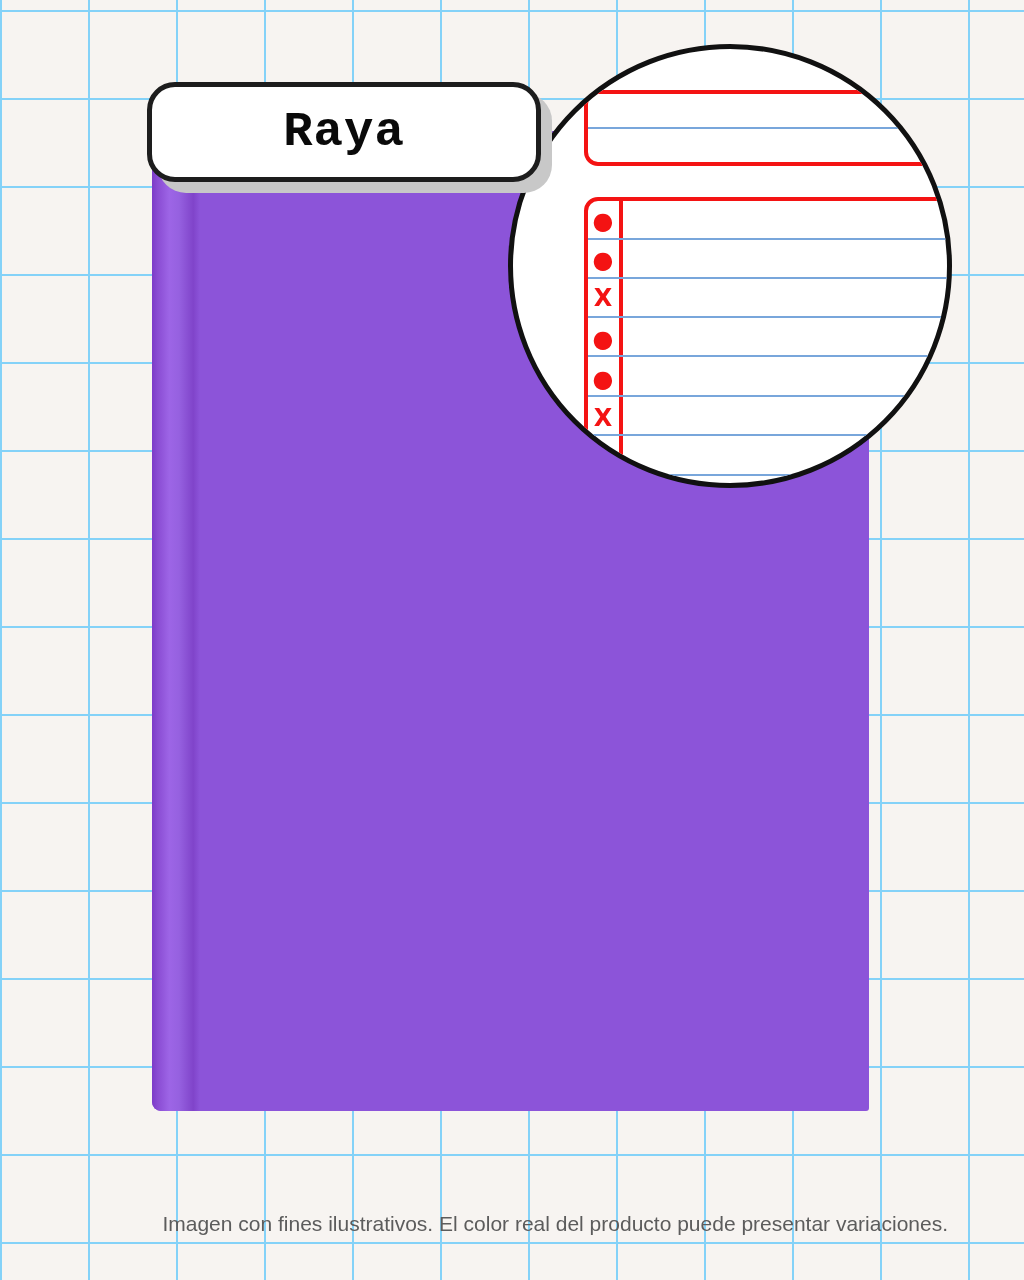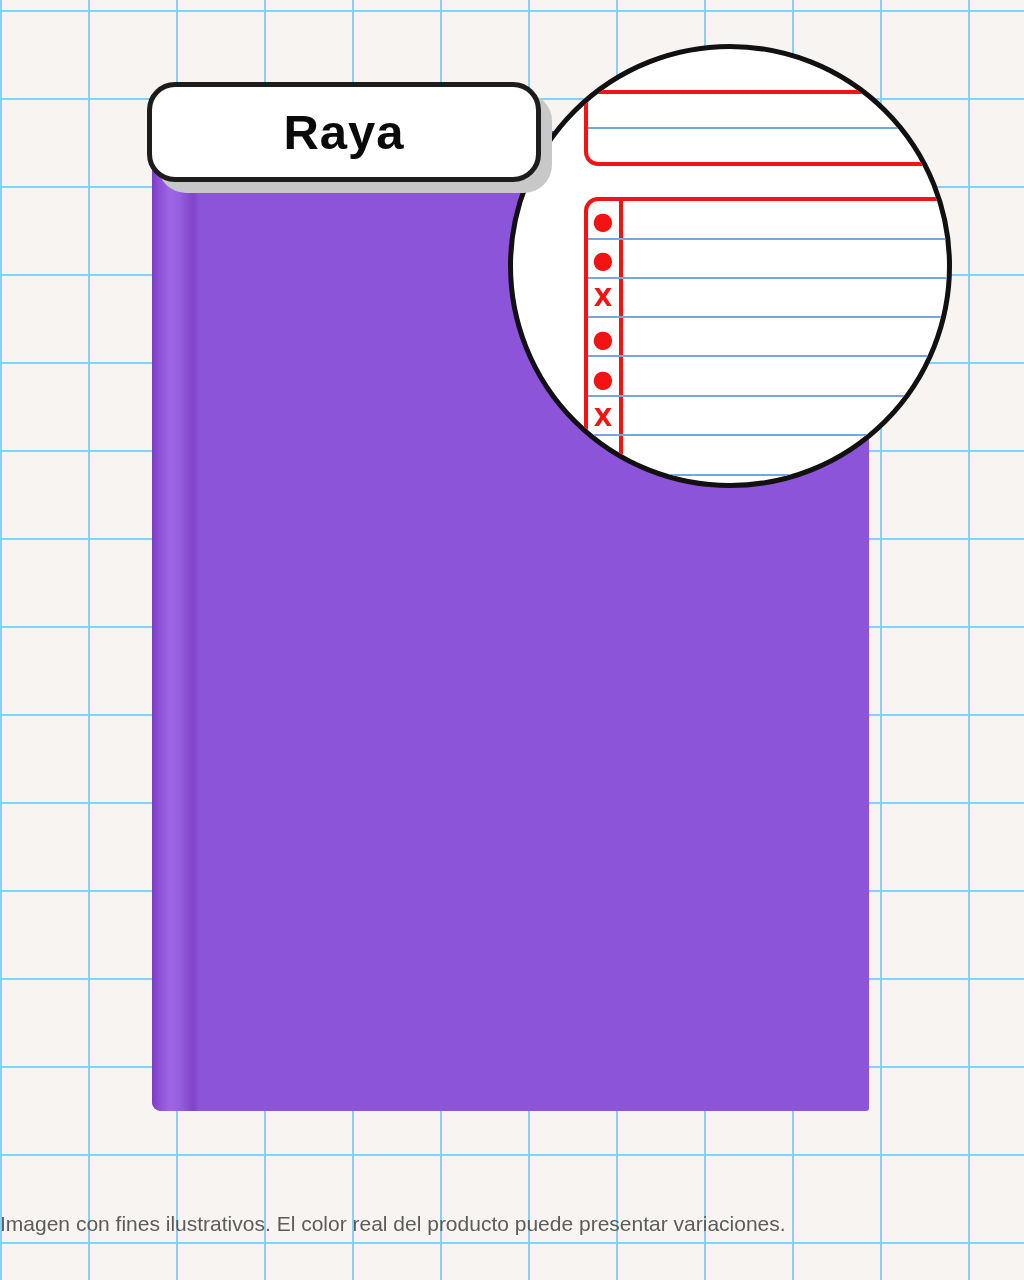--- a/index.html
+++ b/index.html
@@ -39,25 +39,25 @@
     text-align:center;font-family:"DejaVu Sans",sans-serif;font-weight:bold;
     font-size:24px;color:#f41313;}
   .mk-0{top:157px;} .mk-1{top:196px;} .mk-2{top:234px;}
   .mk-3{top:275px;} .mk-4{top:315px;} .mk-5{top:354px;}
 
   
   .label-pill{position:absolute;left:147px;top:82px;width:394px;height:100px;
     box-sizing:border-box;background:#fff;border:5px solid #1d1d1d;
     border-radius:28px;box-shadow:11px 11px 0 0 #c8c8c8;
     display:flex;align-items:center;justify-content:center;}
-  .label-text{font-family:Liberation Sans, sans-serif;font-weight:bold;
+  .label-text{font-family:Liberation Mono, monospace;font-weight:bold;
     font-size:49px;color:#0a0a0a;letter-spacing:1px;}
 
   
-  .caption{position:absolute;left:0;top:1212px;width:948px;text-align:left;
+  .caption{position:absolute;left:0;top:1212px;width:948px;text-align:right;
     font-size:21px;color:#5c5c5c;}
 </style>
 </head>
 <body>
 
 <div class="page">
 
   <div class="grid-bg"></div>
 
   <div class="notebook">

